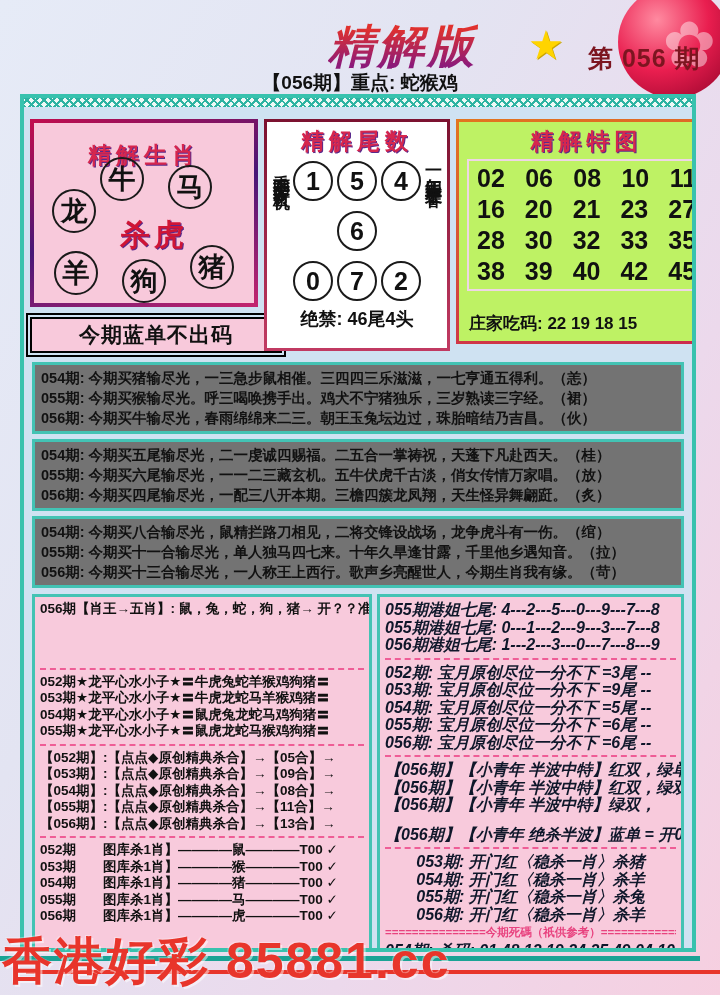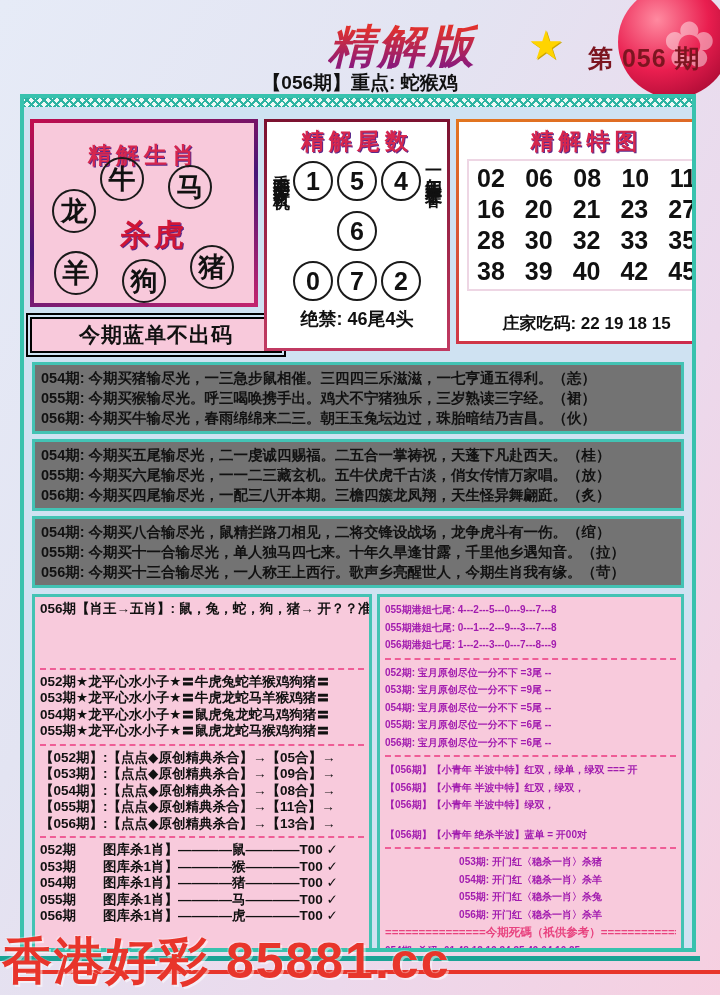--- a/index.html
+++ b/index.html
@@ -49,36 +49,36 @@
     border-image:linear-gradient(180deg,#7c1230,#c13a62) 1; padding:4px 2px; }
   .b2row{ display:flex; justify-content:space-between; margin-top:4px; }
   .vtext{ writing-mode:vertical-rl; text-orientation:upright; font-size:17px; font-weight:bold;
     color:#111; letter-spacing:3px; line-height:24px; }
   .b2center{ width:128px; display:flex; flex-direction:column; align-items:center; }
   .crow{ display:flex; justify-content:space-between; width:128px; }
   .crow.mid{ justify-content:center; margin:10px 0; }
   .circ{ width:40px; height:40px; border:2.5px solid #1a1a1a; border-radius:50%;
     display:flex; align-items:center; justify-content:center; font-size:25px; font-weight:bold; color:#111;}
   .ban{ text-align:center; font-size:18px; font-weight:bold; color:#111; margin-top:6px;}
-  .box3{ flex:1; background:#ffffff; border:3px solid; height:225px;
+  .box3{ flex:1; background:#bef264; border:3px solid; height:225px;
     border-image:linear-gradient(170deg,#e2751f,#cc2a4e) 1; padding:4px 8px;
-    display:flex; flex-direction:column;align-items:center;}
+    display:flex; flex-direction:column;}
   .num-frame{ border:2px solid #eed6e4; padding:2px 4px; margin-top:2px;}
   .nrow{ display:flex; justify-content:space-between; font-size:25px; font-weight:bold; color:#111;
     line-height:31px; padding:0 4px;gap:20px;}
   .banker{ margin-top:auto; font-size:17px; font-weight:bold; color:#111; padding:0 2px 2px;}
   .poem{ margin:5px 8px 0; border:3px solid #43c3b4; background:#737373; padding:3px 6px;
     overflow:hidden;}
   .poem div{ font-size:14.5px; font-weight:bold; color:#111; line-height:20px; white-space:nowrap;}
   .bottomrow{ display:flex; gap:5px; margin:6px 8px 0; height:366px;}
   .bbox{ border:3px solid #43c3b4; background:#f8cadc; padding:4px 5px; overflow:hidden;}
   .left-box{ width:340px;}
   .right-box{ flex:1;}
   .lline{ font-size:13.5px; font-weight:bold; color:#111; line-height:16.5px; white-space:nowrap;}
-  .rline{ font-size:10px; font-weight:bold; color:#a21caf; line-height:17.5px; white-space:nowrap;}
+  .rline{ font-size:16px; font-weight:bold; color:#0f172a; line-height:17.5px; white-space:nowrap;font-style:italic;}
   .dash{ border-top:2px dashed #ef5d96; margin:4px 0;}
   .spacer-lg{ height:46px;}
   .spacer-sm{ height:12px;}
   .center{ text-align:center;}
   .red-div{ color:#e8437f; font-size:11.5px; font-weight:bold; white-space:nowrap; overflow:hidden;
     line-height:15px; margin:2px 0;}
   .teal-line{ position:absolute; left:0; width:700px; bottom:34px; height:5px; background:#1aa395; z-index:4;}
   .red-line{ position:absolute; left:26px; right:0; bottom:21px; height:4px; background:#e8352b; z-index:4;}
   .watermark{ position:absolute; left:2px; bottom:0px; font-size:50px; font-weight:bold;
     color:#e8352b; letter-spacing:2px; white-space:nowrap; z-index:5;

